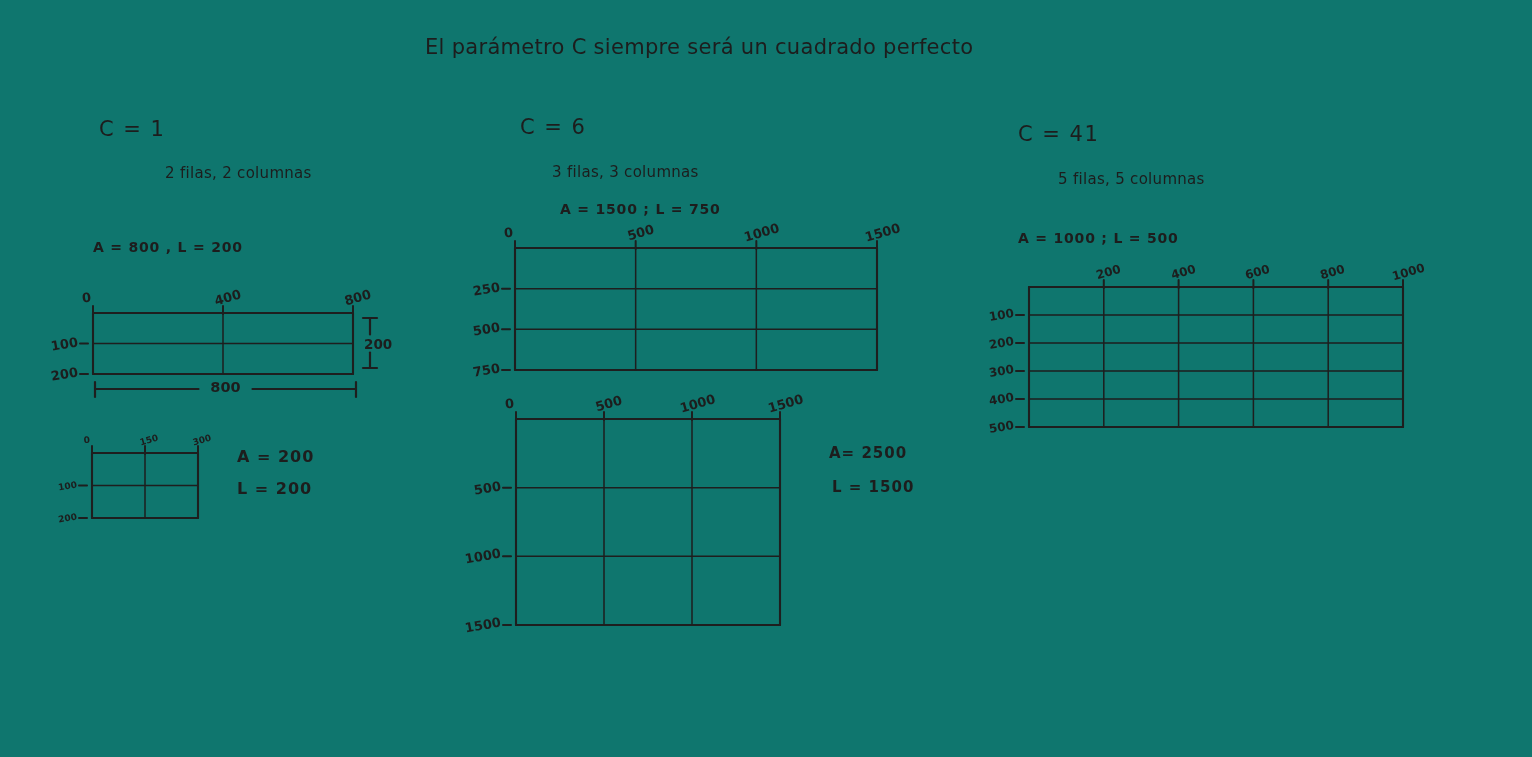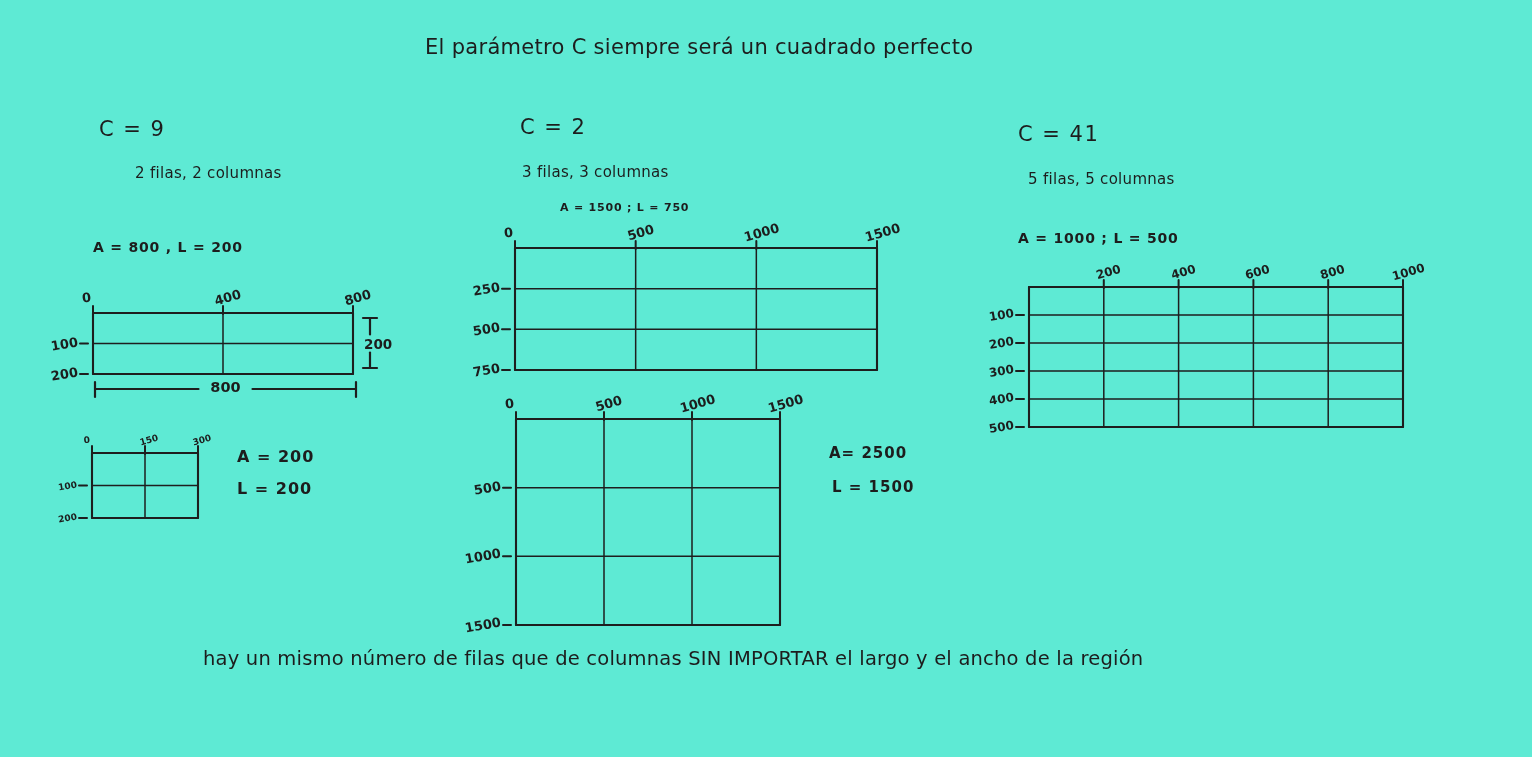--- a/index.html
+++ b/index.html
@@ -1,20 +1,20 @@
 <!DOCTYPE html>
 <html><head>
 <meta charset="utf-8">
 <style>
   html, body { margin: 0; padding: 0; background: #ffffff; }
   #stage {
     position: relative;
     width: 1532px;
     height: 757px;
-    background: #5eead4;
+    background: #0f766e;
     font-family: "DejaVu Sans", "Liberation Sans", sans-serif;
     color: #1d1d1d;
     overflow: hidden;
   }
   .title {
     position: absolute;
     left: 425px; top: 35px;
     font-size: 21px;
     letter-spacing: 0.3px;
     white-space: nowrap;
@@ -23,20 +23,21 @@
     position: absolute;
     font-size: 21px;
     letter-spacing: 1.5px;
     white-space: nowrap;
   }
   .sec-sub {
     position: absolute;
     font-size: 15px;
     letter-spacing: 0.3px;
     white-space: nowrap;
+    margin-left: 30px;
   }
   .dims {
     position: absolute;
     font-size: 14px;
     font-weight: bold;
     letter-spacing: 0.8px;
     white-space: nowrap;
   }
   .side-label {
     position: absolute;
@@ -72,29 +73,29 @@
     pointer-events: none;
   }
 </style>
 </head>
 <body>
 
 <div id="stage">
 
   <div class="title">El parámetro C siempre será un cuadrado perfecto</div>
 
-  <div class="sec-head" style="left:99px; top:117px">C = 9</div>
+  <div class="sec-head" style="left:99px; top:117px">C = 1</div>
   <div class="sec-sub" style="left:135px; top:164px">2 filas, 2 columnas</div>
   <div class="dims" style="left:93px; top:239px">A = 800 ,   L = 200</div>
   <div class="side-label" style="left:237px; top:447px">A = 200</div>
   <div class="side-label" style="left:237px; top:479px">L = 200</div>
 
-  <div class="sec-head" style="left:520px; top:115px">C = 2</div>
+  <div class="sec-head" style="left:520px; top:115px">C = 6</div>
   <div class="sec-sub" style="left:522px; top:163px">3 filas, 3 columnas</div>
-  <div class="dims" style="left:560px; top:201px; font-size:11px">A = 1500 ;  L = 750</div>
+  <div class="dims" style="left:560px; top:201px; font-size:14px">A = 1500 ;  L = 750</div>
   <div class="side-label sm" style="left:829px; top:444px">A= 2500</div>
   <div class="side-label sm" style="left:832px; top:478px">L = 1500</div>
 
   <div class="sec-head" style="left:1018px; top:122px">C = 41</div>
   <div class="sec-sub" style="left:1028px; top:170px">5 filas, 5 columnas</div>
   <div class="dims" style="left:1018px; top:230px">A = 1000  ;   L = 500</div>
 
   <svg id="grids-svg" width="1532" height="757">
       <g>
         <line x1="93" y1="313" x2="353" y2="313" stroke="#1e1e1e" stroke-width="2.1" stroke-linecap="round"></line>
@@ -184,21 +185,20 @@
         <line x1="1403" y1="280" x2="1403" y2="288" stroke="#1e1e1e" stroke-width="2" stroke-linecap="round"></line>
         <line x1="1016" y1="315" x2="1024" y2="315" stroke="#1e1e1e" stroke-width="2" stroke-linecap="round"></line>
         <line x1="1016" y1="343" x2="1024" y2="343" stroke="#1e1e1e" stroke-width="2" stroke-linecap="round"></line>
         <line x1="1016" y1="371" x2="1024" y2="371" stroke="#1e1e1e" stroke-width="2" stroke-linecap="round"></line>
         <line x1="1016" y1="399" x2="1024" y2="399" stroke="#1e1e1e" stroke-width="2" stroke-linecap="round"></line>
         <line x1="1016" y1="427" x2="1024" y2="427" stroke="#1e1e1e" stroke-width="2" stroke-linecap="round"></line>
       </g>
     </svg>
 
   <div class="footer">
-    <div>hay un mismo número de filas que de columnas SIN IMPORTAR el largo y el ancho de la región</div>
   </div>
 
 <span class="tick" style="left: 91px; top: 305px; font-size: 13px; transform: translate(-100%, -100%) rotate(-6deg);">0</span>
     <span class="tick" style="left: 225px; top: 305px; font-size: 13px; transform: translate(-40%, -100%) rotate(-16deg);">400</span>
     <span class="tick" style="left: 355px; top: 305px; font-size: 13px; transform: translate(-40%, -100%) rotate(-16deg);">800</span>
     <span class="tick" style="left: 78px; top: 343.5px; font-size: 13px; transform: translate(-100%, -50%) rotate(-10deg);">100</span>
     <span class="tick" style="left: 78px; top: 374px; font-size: 13px; transform: translate(-100%, -50%) rotate(-10deg);">200</span>
     <span class="dim-label" style="left: 364px; top: 343.5px; font-size: 13.5px; transform: translate(0px, -50%);">200</span>
     <span class="dim-label" style="left: 225.5px; top: 387px; font-size: 14.5px; transform: translate(-50%, -50%);">800</span>
     <span class="tick" style="left: 90px; top: 445px; font-size: 9px; transform: translate(-100%, -100%) rotate(-6deg);">0</span>

